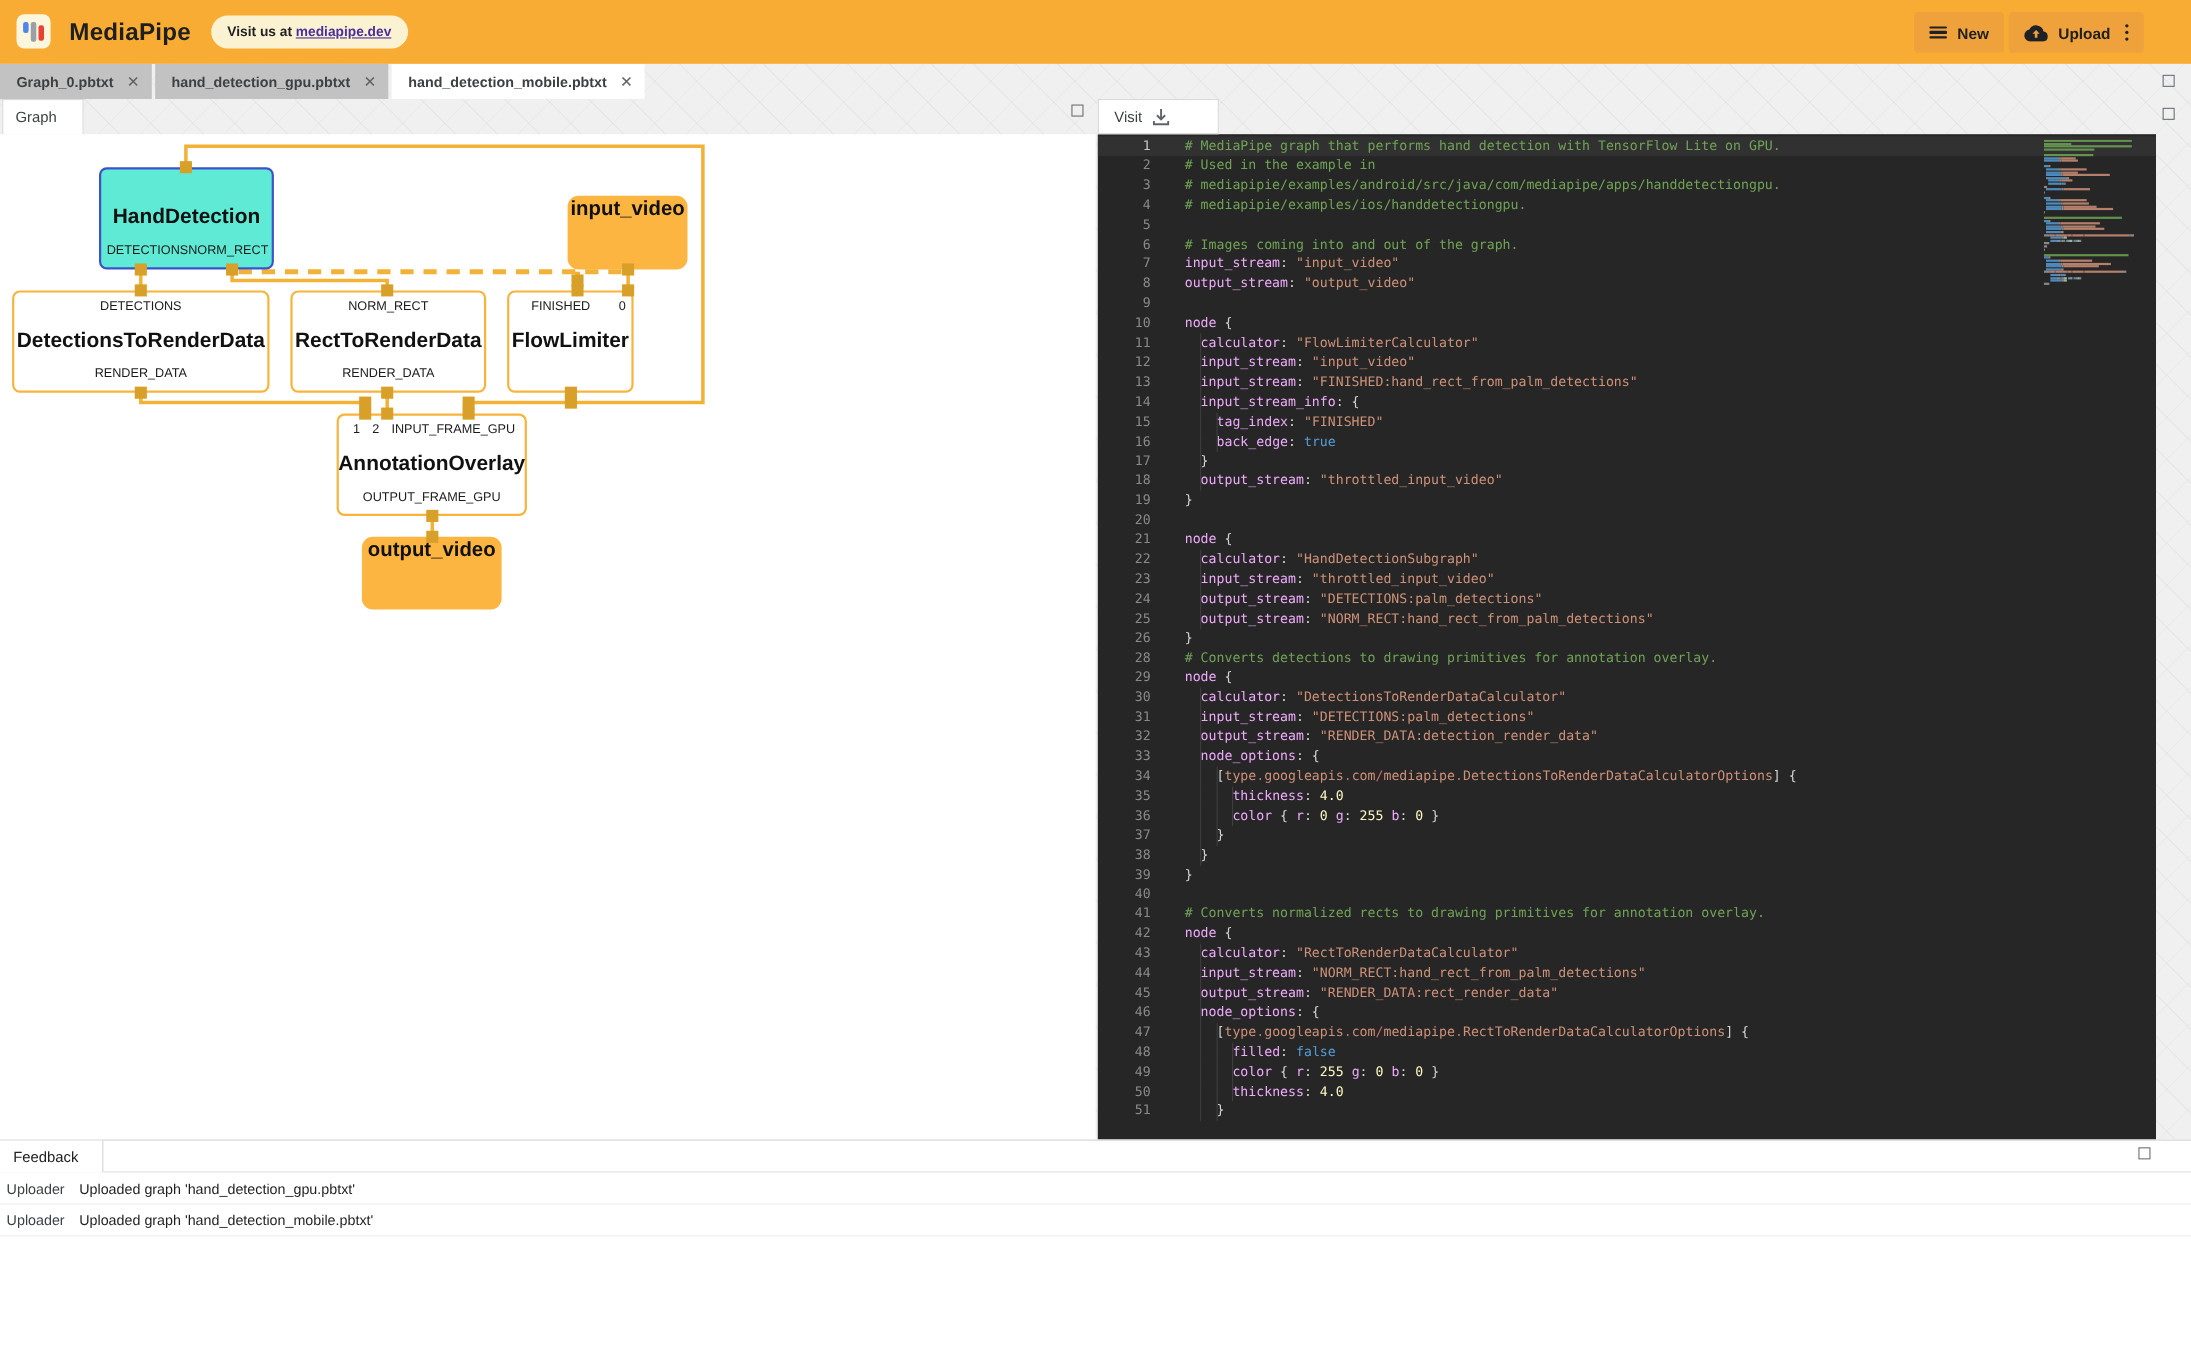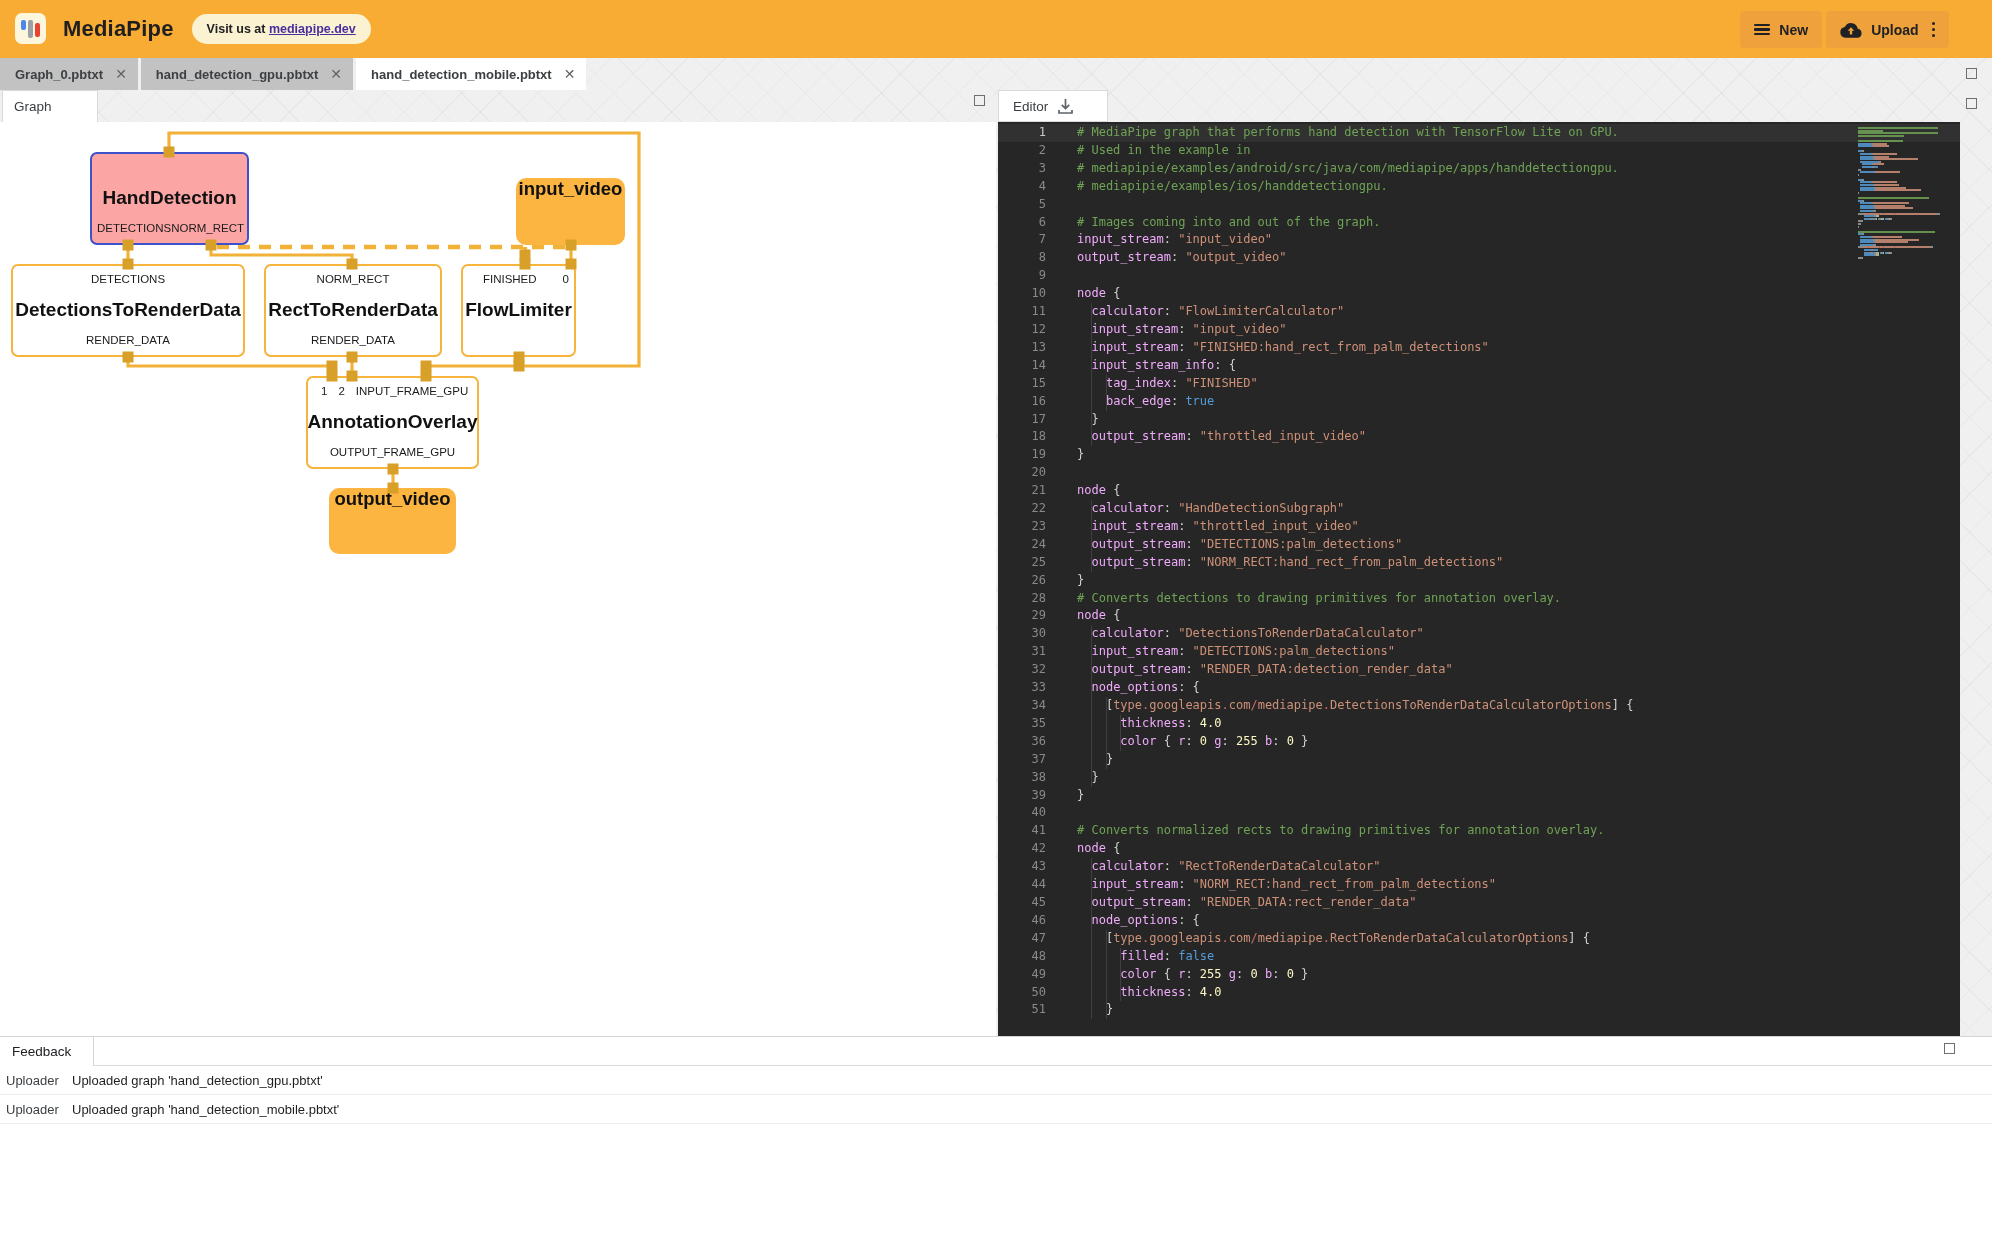--- a/index.html
+++ b/index.html
@@ -31,32 +31,32 @@
   .kebab i{width:3.4px;height:3.4px;background:#202124;border-radius:50%}
   
   .file-tabs{position:absolute;left:0;top:58px;height:32px;display:flex;z-index:5}
   .ftab{display:flex;align-items:center;gap:12px;padding:0 11px 0 15px;background:#C2C2C2;
        margin-right:3px;font-size:13px;font-weight:bold;color:#3C4043;cursor:pointer}
   .ftab.active{background:#FFFFFF}
   .ftab .x{font-weight:normal;font-size:14px;color:#5F6368;cursor:pointer}
   
   .ptab{position:absolute;top:90px;height:32px;background:#fff;border:1px solid #D9D9D9;
        box-sizing:border-box;display:flex;align-items:center;font-size:13.5px;color:#3C4043;z-index:4}
-  .graph-ptab{left:2px;width:96px;padding-left:11px;border-bottom:none}
+  .graph-ptab{left:2px;width:74px;padding-left:11px;border-bottom:none}
   .editor-ptab{left:998px;width:110px;padding-left:14px;gap:9px}
   .pane-sq{position:absolute;width:11px;height:11px;border:1.6px solid #6C7075;box-sizing:border-box;
        background:transparent;z-index:6}
   
   .graph-canvas{position:absolute;left:0;top:122px;width:996px;height:914px;background:#fff;z-index:2}
   .gsvg{position:absolute;left:0;top:0;z-index:1}
   .gsvg2{position:absolute;left:0;top:0;z-index:4;pointer-events:none}
   .gnode{position:absolute;border-radius:7px;display:flex;flex-direction:column;
        box-sizing:border-box;z-index:2;cursor:pointer;font-family:"Liberation Sans",sans-serif}
   .n-calc{background:#fff;border:2px solid #F7B43C}
-  .n-sub{background:#fca5a5;border:2.5px solid #3D51CB}
+  .n-sub{background:#5eead4;border:2.5px solid #3D51CB}
   .n-stream{background:#FBB540;border-radius:10px;align-items:center;justify-content:flex-start}
   .n-title{flex:1;display:flex;align-items:center;justify-content:center;font-size:19px;
        font-weight:bold;color:#111;white-space:nowrap}
   .n-stream .n-title{flex:none;font-size:18.5px}
   .ports{display:flex;align-items:center;font-size:11.5px;color:#1b1b1b;height:18px;white-space:nowrap}
   .ports.top{margin-top:4px}
   .ports.bot{margin-bottom:6px}
   .j-c{justify-content:center;gap:14px}
   .j-sb{justify-content:space-between;padding:0 5px}
   .j-e{justify-content:flex-end;gap:26px;padding-right:5px}
@@ -138,21 +138,21 @@
     <div class="ftab active">
       <span>hand_detection_mobile.pbtxt</span>
       <span class="x">✕</span>
     </div>
   </div>
 
 <div class="ptab graph-ptab">
   <span>Graph</span>
 </div>
 <div class="ptab editor-ptab">
-  <span>Editor</span>
+  <span>Visit</span>
   <svg class="dl-ic" width="17" height="17" viewBox="0 0 17 17">
     <path d="M8.5 1v9M4.8 6.8l3.7 3.7 3.7-3.7" stroke="#5F6368" stroke-width="1.7" fill="none"></path>
     <path d="M2 12v3h13v-3" stroke="#5F6368" stroke-width="1.7" fill="none"></path>
   </svg>
 </div>
 
 <div class="pane-sq" style="left:974px;top:95px"></div>
 <div class="pane-sq" style="left:1966px;top:68px"></div>
 <div class="pane-sq" style="left:1966px;top:98px"></div>
 <div class="pane-sq" style="left:1944px;top:1043px"></div>

